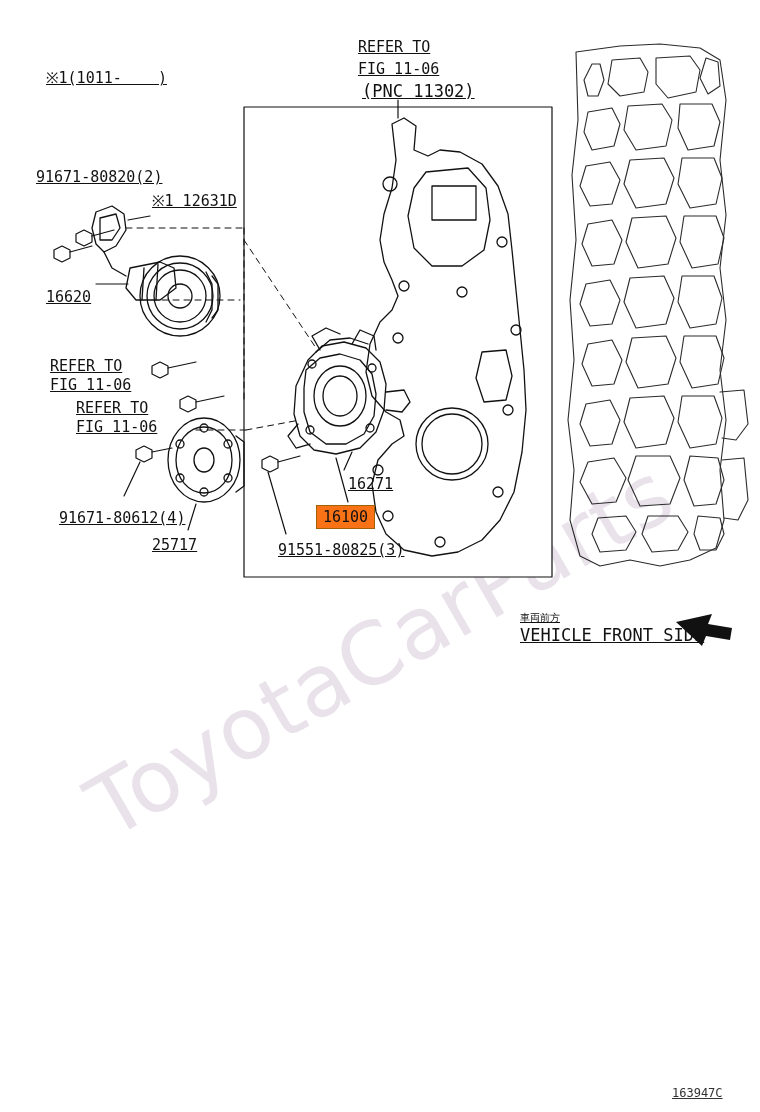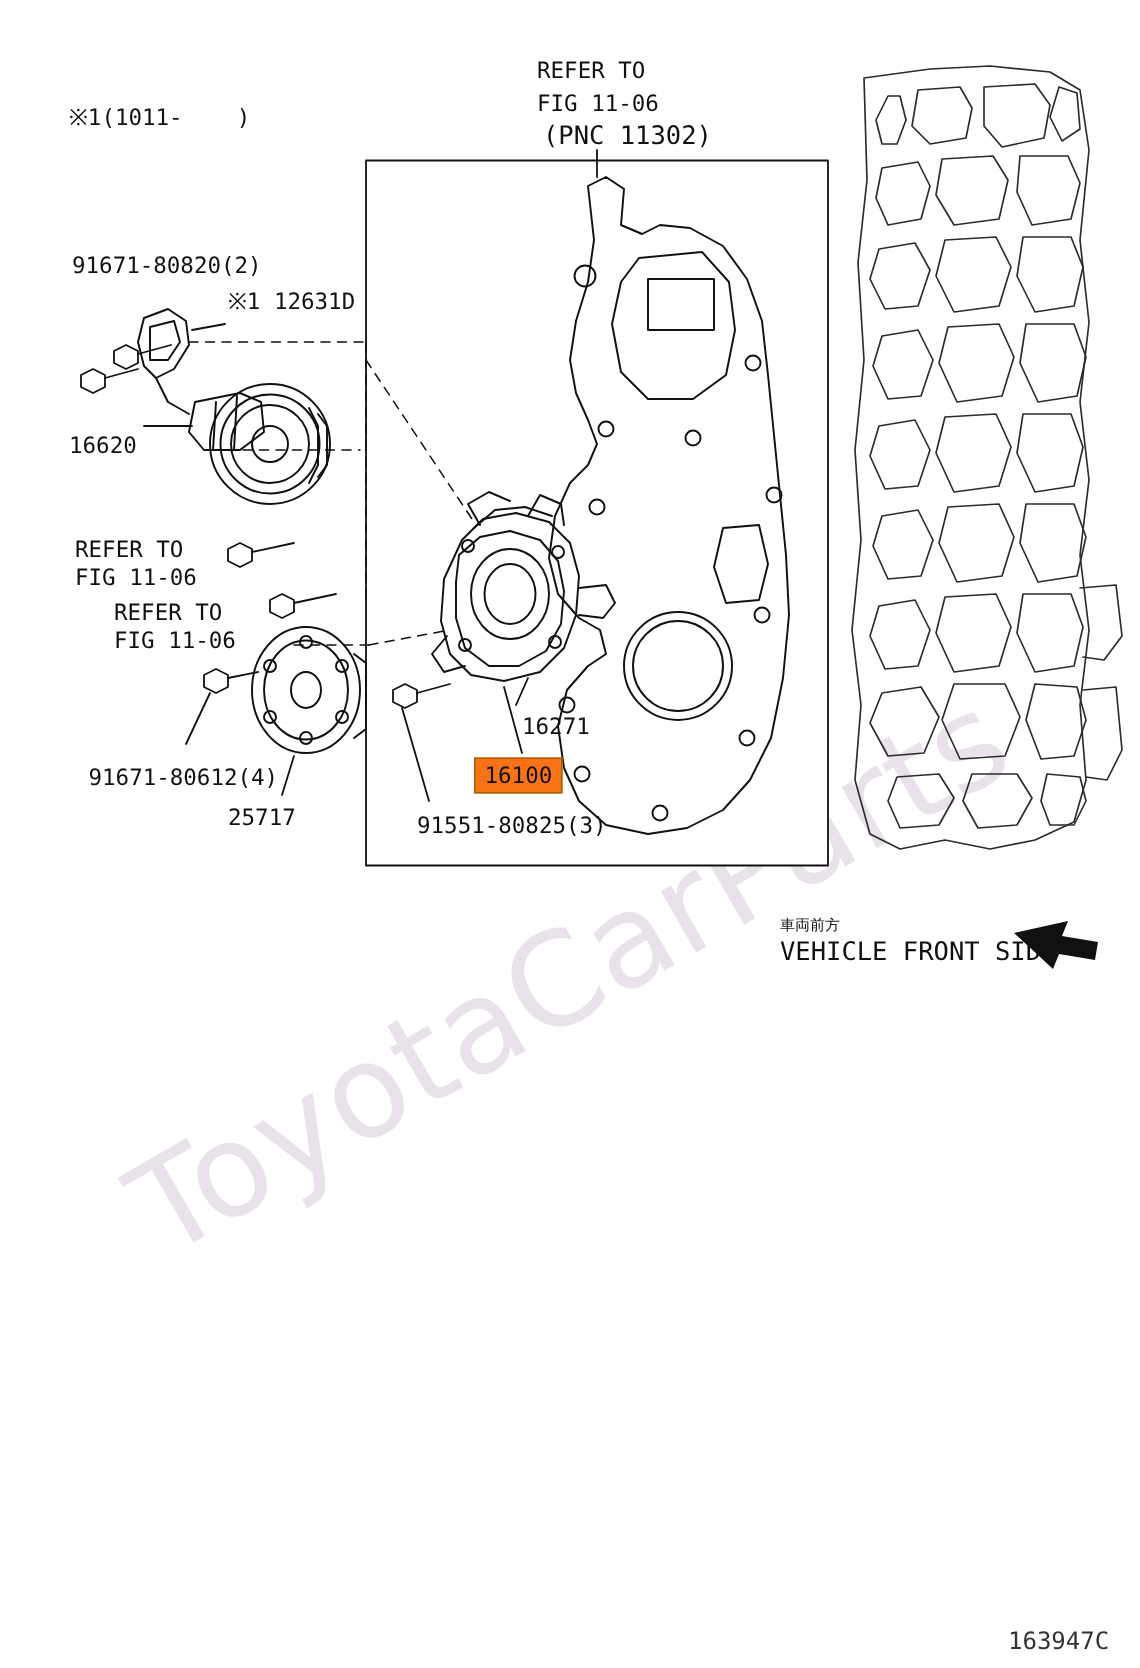--- a/index.html
+++ b/index.html
@@ -17,31 +17,32 @@
     color: #000000;
   }
   .lbl {
     position: absolute;
     font-family: "DejaVu Sans Mono", monospace;
     font-size: 15px;
     line-height: 19px;
     color: #111111;
     white-space: pre;
     letter-spacing: 0px;
+    text-decoration: underline;
   }
   .lbl.small {
     font-size: 17px;
     line-height: 15px;
   }
   .lbl.jp {
     font-family: "DejaVu Sans", sans-serif;
     font-size: 10px;
   }
   .lbl.code {
-    font-size: 16px;
+    font-size: 12px;
     color: #333333;
   }
   .highlight-box {
     position: absolute;
     border: 1px solid #a16207;
     padding: 2px 6px;
     font-family: "DejaVu Sans Mono", monospace;
     font-size: 15px;
     color: #111111;
     background: #f97316;
@@ -236,21 +237,21 @@
       </g>
     </g>
   </svg>
 
   <div class="lbl" style="left:46px; top:56px;margin-top:13px;">※1(1011-    )</div>
 
   <div class="lbl" style="left:358px; top:38px;">REFER TO</div>
   <div class="lbl" style="left:358px; top:60px;">FIG 11-06</div>
   <div class="lbl small" style="left:362px; top:84px;">(PNC 11302)</div>
 
-  <div class="lbl" style="left:36px; top:168px;margin-left:12px;">91671-80820(2)</div>
+  <div class="lbl" style="left:36px; top:168px;">91671-80820(2)</div>
   <div class="lbl" style="left:152px; top:192px;">※1 12631D</div>
   <div class="lbl" style="left:46px; top:288px;">16620</div>
 
   <div class="lbl" style="left:50px; top:357px;">REFER TO</div>
   <div class="lbl" style="left:50px; top:376px;">FIG 11-06</div>
   <div class="lbl" style="left:76px; top:399px;">REFER TO</div>
   <div class="lbl" style="left:76px; top:418px;">FIG 11-06</div>
 
   <div class="lbl" style="left:59px; top:509px;">91671-80612(4)</div>
   <div class="lbl" style="left:152px; top:536px;">25717</div>

